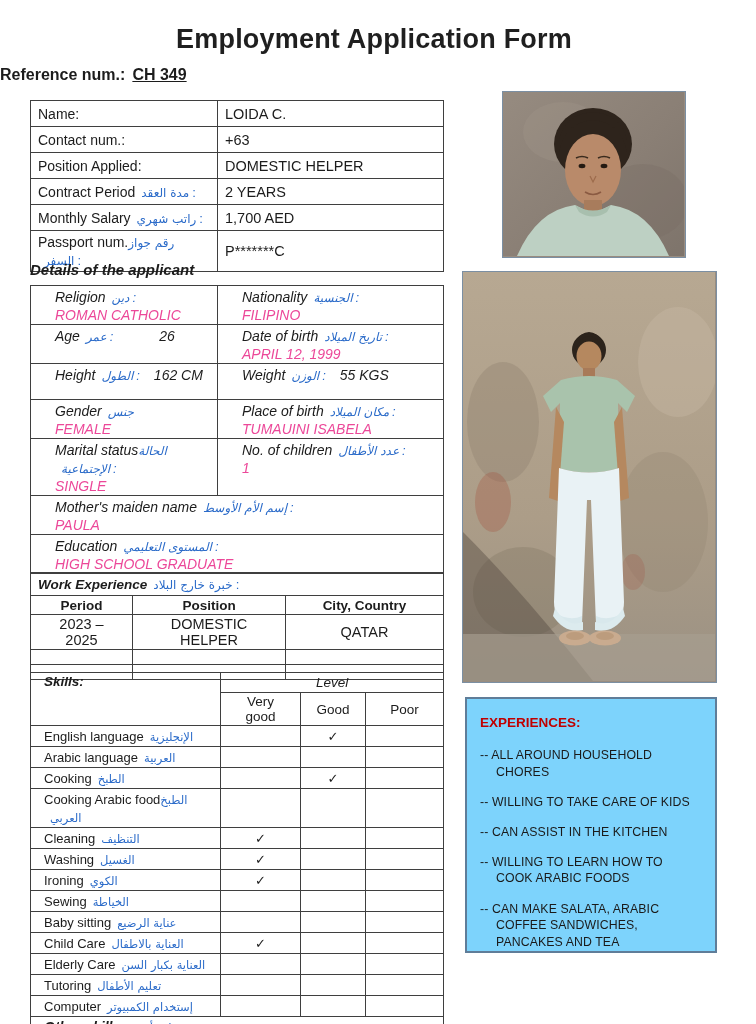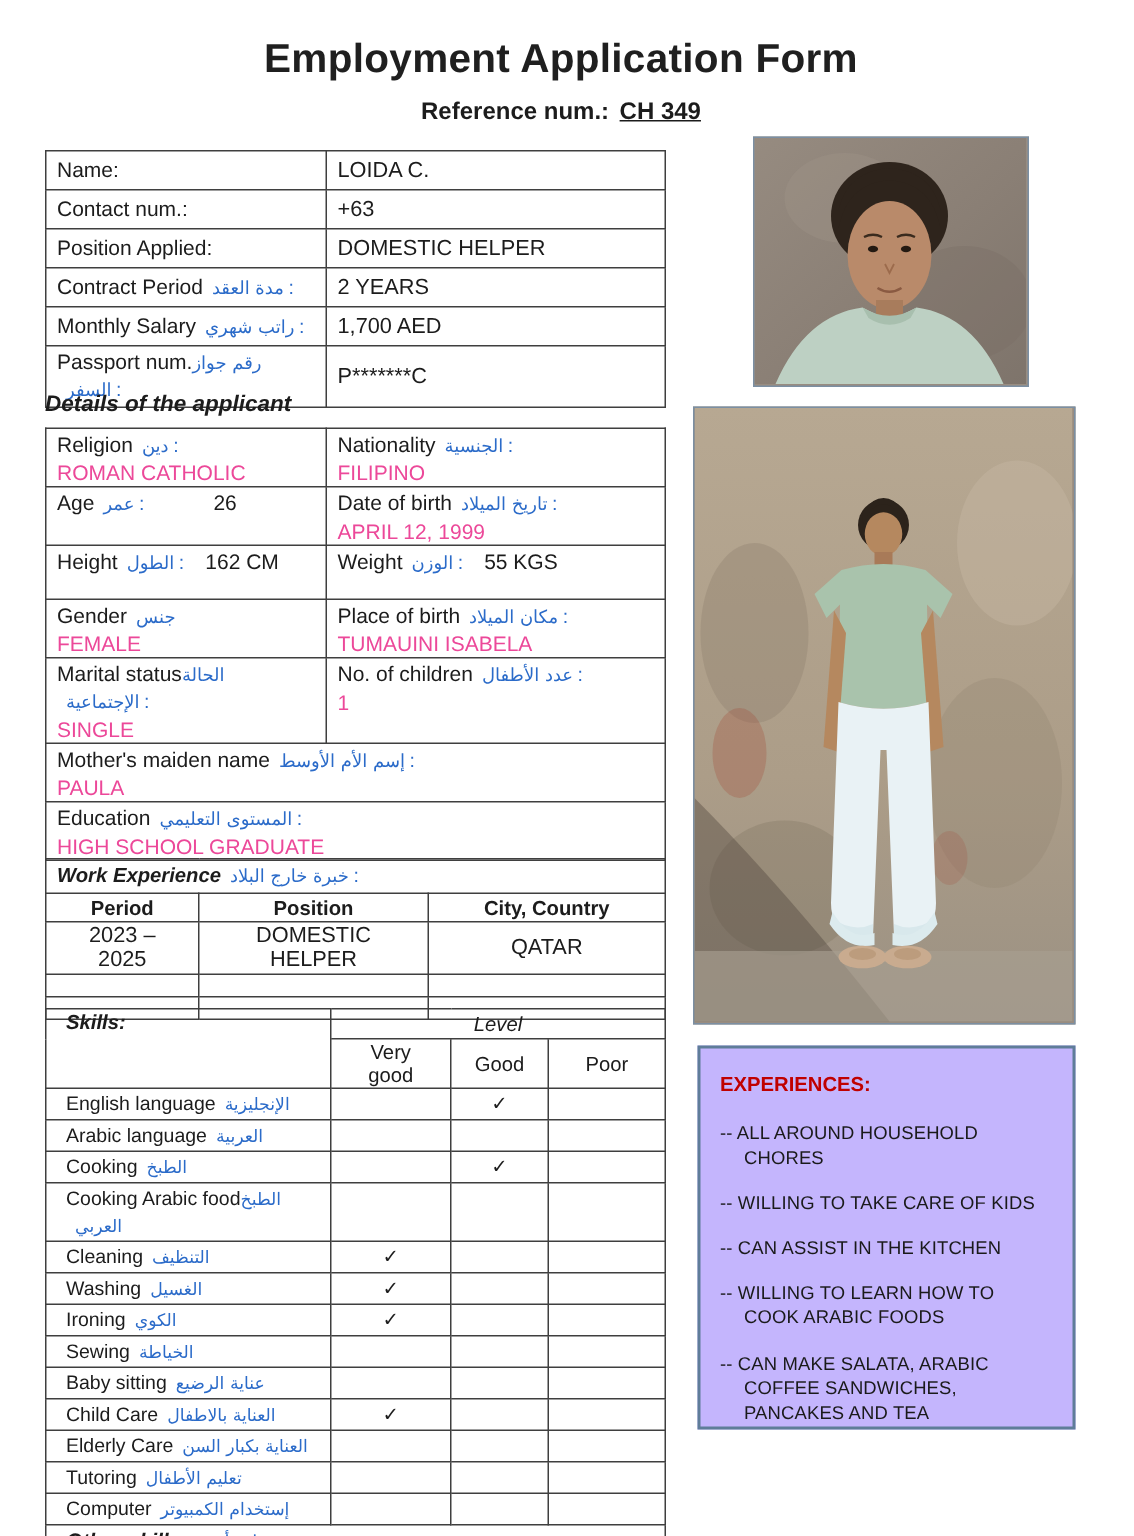--- a/index.html
+++ b/index.html
@@ -14,21 +14,21 @@
   }
 
   .title {
     position: absolute; top: 24px; left: 0; width: 748px;
     text-align: center;
     font-size: 27px; font-weight: 700; color: #1f1f1f;
     letter-spacing: 0.2px;
   }
   .reference {
     position: absolute; top: 66px; left: 0; width: 748px;
-    text-align: center;
+    text-align: left;
     font-size: 16px; font-weight: 700;
   }
   .ref-num { text-decoration: underline; margin-left: 7px; }
 
   table.t {
     border-collapse: collapse;
     table-layout: fixed;
     position: absolute;
   }
   table.t td {
@@ -55,21 +55,21 @@
   #app-table td.valc { vertical-align: middle; font-size: 14.5px; }
 
   
   .details-heading {
     position: absolute; left: 30px; top: 261px;
     font-size: 15px; font-weight: 700; font-style: italic;
   }
 
   
   #details-table { left: 30px; top: 285px; width: 413px; }
-  #details-table td { vertical-align: top; padding: 2px 7px 1px 7px; }
+  #details-table td { vertical-align: top; padding: 2px 7px 1px 24px; font-style: italic; }
   #details-table .val { display: block; margin-top: 1px; font-size: 14px; }
   .val-inline { font-size: 14px; margin-left: 14px; }
   .val-gap-lg { margin-left: 46px; }
 
   
   #work-table { left: 30px; top: 572px; width: 413px; }
   #work-table .we-head { font-size: 13.5px; font-weight: 700; font-style: italic; }
   #work-table .we-col { text-align: center; font-weight: 700; font-size: 13.5px; padding: 1px 4px; }
   #work-table .we-cell { text-align: center; font-size: 14.5px; padding: 1px 16px; }
 
@@ -94,21 +94,21 @@
   }
   #photo-headshot { left: 502px; top: 91px; width: 184px; height: 167px; }
   #photo-fullbody { left: 462px; top: 271px; width: 255px; height: 412px; }
   .photo svg { display: block; }
 
   
   #experiences {
     position: absolute; left: 465px; top: 697px; width: 252px; height: 256px;
     border: 2px solid #5f7d99;
     padding: 16px 13px 10px 13px;
-    background: #c4b5fd;
+    background: #7dd3fc;
   }
   .exp-heading { color: #c00000; font-weight: 700; font-size: 13.5px; margin-bottom: 17px; }
   .exp-item {
     font-size: 12.3px; color: #1a1a1a;
     line-height: 1.35;
     margin-bottom: 13.5px;
     padding-left: 16px; text-indent: -16px;
     letter-spacing: 0.1px;
   }
 </style>

